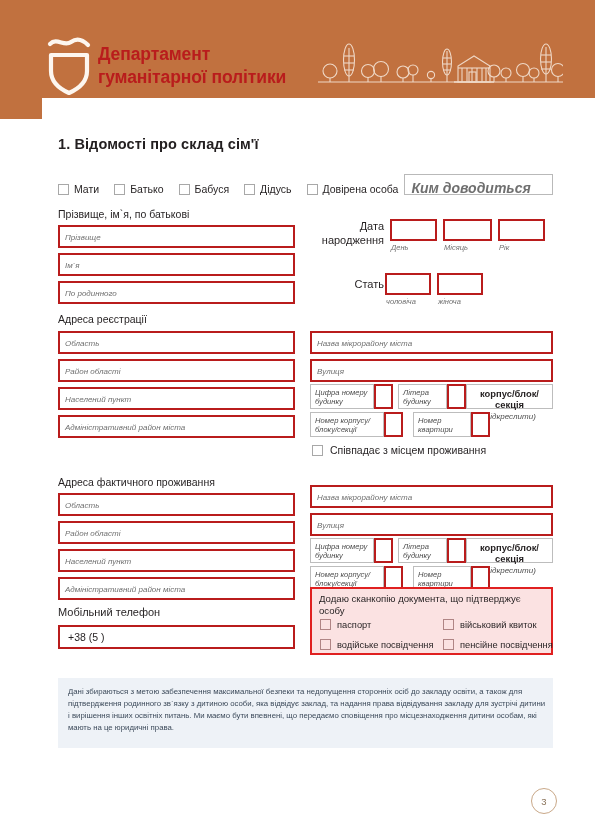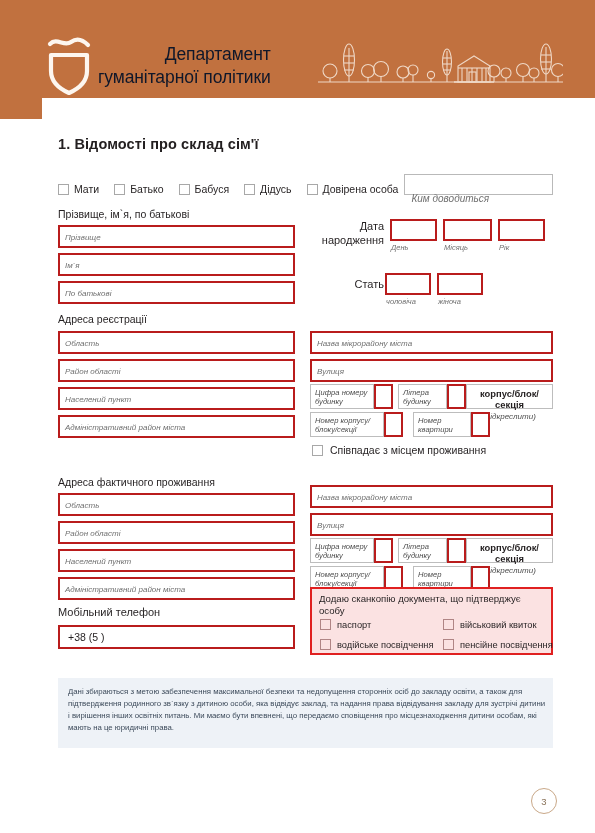--- a/index.html
+++ b/index.html
@@ -30,27 +30,26 @@
     background: #c1713f;
   }
   .logo-wrap {
     position: absolute;
     left: 44px; top: 33px;
     width: 50px; height: 62px;
   }
   .brand {
     position: absolute;
     left: 98px; top: 43px;
-    color: #0f172a;
+    color: #b91c1c;
     font-size: 17.5px;
-    font-weight: normal;
+    font-weight: bold;
     line-height: 1.33;
     letter-spacing: -0.1px;
     white-space: pre-line;
-    text-align: right;
   }
   .skyline {
     position: absolute;
     left: 318px; top: 38px;
     width: 245px; height: 52px;
   }
 
   
   .page {
     position: absolute;
@@ -96,24 +95,25 @@
 
   .inline-input {
     flex: 1 1 auto;
     height: 21px;
     border: 1px solid #b9b9b9;
     background: #fff;
     position: relative;
   }
   .inline-input .ph {
     position: absolute;
-    left: 6px; top: 18px;
-    font-size: 10px;
+    left: 6px; top: 5px;
+    font-size: 14px;
     font-style: italic;
     color: #6f6f6f;
+    font-weight: bold;
   }
 
   
   .blk-label {
     position: absolute;
     font-size: 10.5px;
     color: #231f20;
   }
   .fbox {
     position: absolute;
@@ -359,21 +359,21 @@
 
   <div class="blk-label" style="left:58px; top:89px;">Прізвище, ім`я, по батькові</div>
 
   <div class="fbox" style="left:58px; top:106px; width:237px; height:23px;">
     <span class="ph">Прізвище</span>
   </div>
   <div class="fbox" style="left:58px; top:134px; width:237px; height:23px;">
     <span class="ph">Ім`я</span>
   </div>
   <div class="fbox" style="left:58px; top:162px; width:237px; height:23px;">
-    <span class="ph">По батькові</span>
+    <span class="ph">По родинного</span>
   </div>
 
   <div class="side-label" style="left:312px; top:101px; width:72px;">Дата
 народження</div>
 
   <div class="fbox" style="left:390px; top:100px; width:47px; height:22px;"></div>
   <div class="cap" style="left:391px; top:124px;">День</div>
 
   <div class="fbox" style="left:443px; top:100px; width:49px; height:22px;"></div>
   <div class="cap" style="left:444px; top:124px;">Місяць</div>

